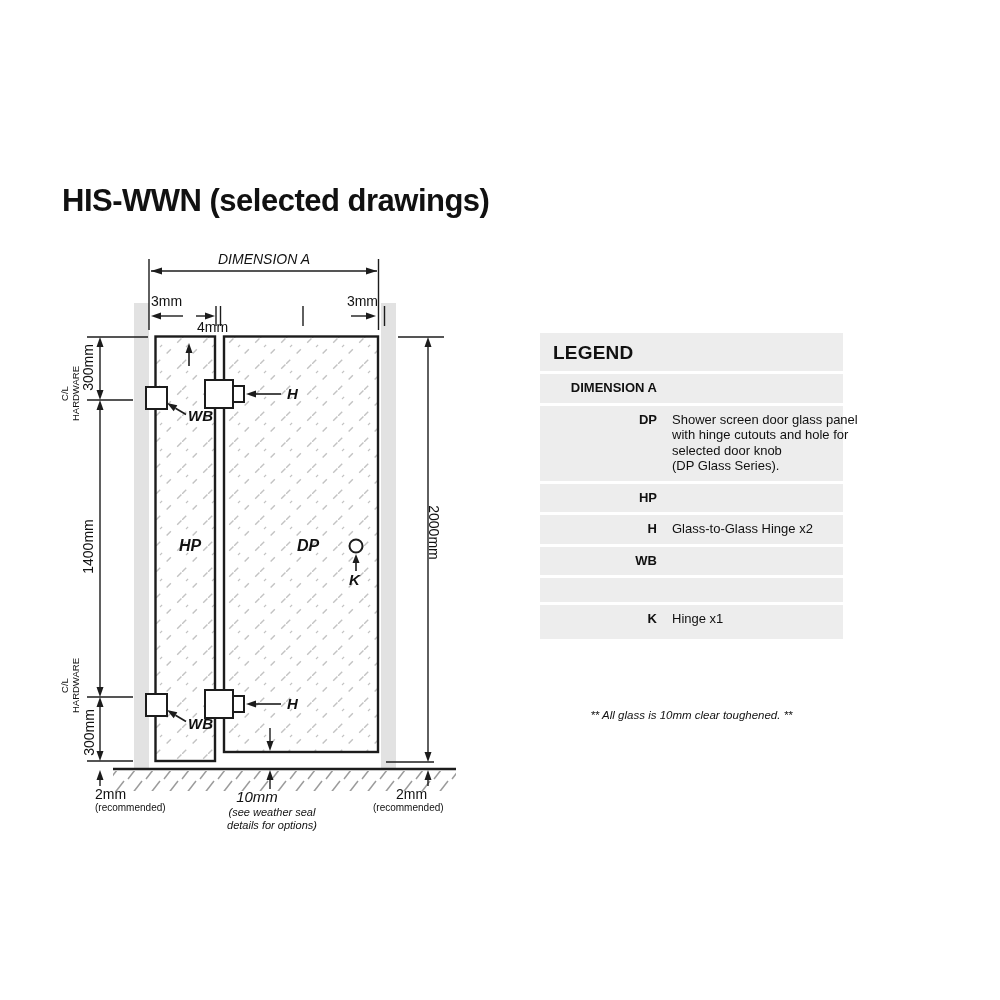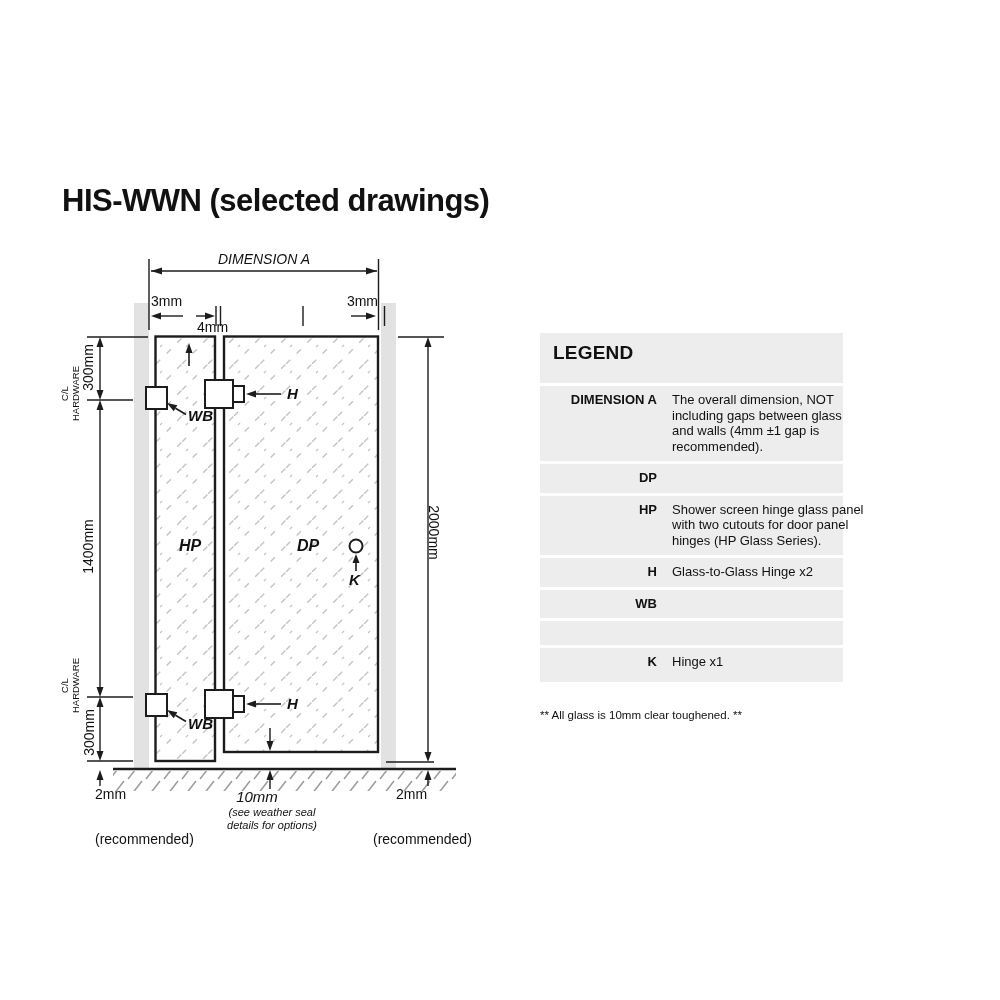--- a/index.html
+++ b/index.html
@@ -14,49 +14,49 @@
   }
   .abs{position:absolute;}
   .title{
     left:62px; top:183px; font-size:31px; font-weight:bold; letter-spacing:-0.5px;
     white-space:nowrap;
   }
   svg.drawing{left:0; top:0;}
   .lbl{position:absolute; font-size:14px; line-height:15px; color:var(--text); white-space:pre;}
   .ital{font-style:italic;}
   .boldital{font-weight:bold; font-style:italic;}
-  .small{font-size:14px; line-height:11px;margin-top:32px;}
+  .small{font-size:10px; line-height:11px;}
   .tiny{font-size:9.5px; line-height:10.5px;}
   .ctr{text-align:center;}
   .rotccw{transform:rotate(-90deg); transform-origin:center center;}
   .rotcw{transform:rotate(90deg); transform-origin:center center;}
 
   
   .legend{
     left:540px; top:333px; width:303px; background:var(--legendbg);
   }
   .legend-title{
-    font-size:19px; font-weight:bold; padding:9px 0 19px 13px; letter-spacing:0.2px;
+    font-size:19px; font-weight:bold; padding:9px 0 7px 13px; letter-spacing:0.2px;
   }
   .legend-row{
     display:flex; align-items:flex-start;
     border-top:3px solid #ffffff;
     padding:6px 0 7px 13px;
   }
   .legend-key{
     width:104px; flex:0 0 104px; text-align:right;
     font-weight:bold; font-size:13px; line-height:15.5px; white-space:pre;
   }
   .legend-desc{
     margin-left:15px; font-size:13px; line-height:15.5px; white-space:pre;
   }
   .legend-row.empty{min-height:27px;}
   .legend-footnote{
-    left:540px; top:709px; width:303px; 
-    font-size:11.5px; white-space:nowrap;
+    left:540px; top:709px; width:303px; text-align:center;
+    font-size:11.5px; font-style:italic; white-space:nowrap;
   }
 </style>
 </head>
 <body>
 
 <div class="abs title">HIS-WWN (selected drawings)</div>
 
 <svg class="abs drawing" width="1000" height="1000" viewBox="0 0 1000 1000">
   <defs>
     <pattern id="glassHatch" width="26" height="26" patternUnits="userSpaceOnUse">
@@ -209,33 +209,30 @@
 <div class="lbl ital ctr" style="left:207px; top:806px; width:130px; font-size:11px; line-height:13px;">(see weather seal
 details for options)</div>
 <div class="lbl" style="left:396px; top:787px;">2mm</div>
 <div class="lbl small" style="left:373px; top:802px;">(recommended)</div>
 
 <div class="abs legend">
   <div class="legend-title">LEGEND</div>
 
   <div class="legend-row">
     <span class="legend-key">DIMENSION A</span>
-    <span class="legend-desc">The overall dimension, NOT
-including gaps between glass
-and walls (4mm ±1 gap is
-recommended).</span>
   </div>
   <div class="legend-row">
     <span class="legend-key">DP</span>
+    <span class="legend-desc">Shower screen door glass panel
+with hinge cutouts and hole for
+selected door knob
+(DP Glass Series).</span>
   </div>
   <div class="legend-row">
     <span class="legend-key">HP</span>
-    <span class="legend-desc">Shower screen hinge glass panel
-with two cutouts for door panel
-hinges (HP Glass Series).</span>
   </div>
   <div class="legend-row">
     <span class="legend-key">H</span>
     <span class="legend-desc">Glass-to-Glass Hinge x2</span>
   </div>
   <div class="legend-row">
     <span class="legend-key">WB</span>
   </div>
   <div class="legend-row empty">
     <span class="legend-key"></span>

